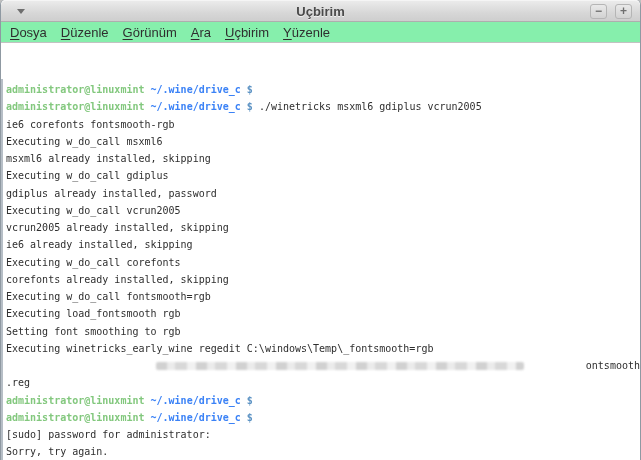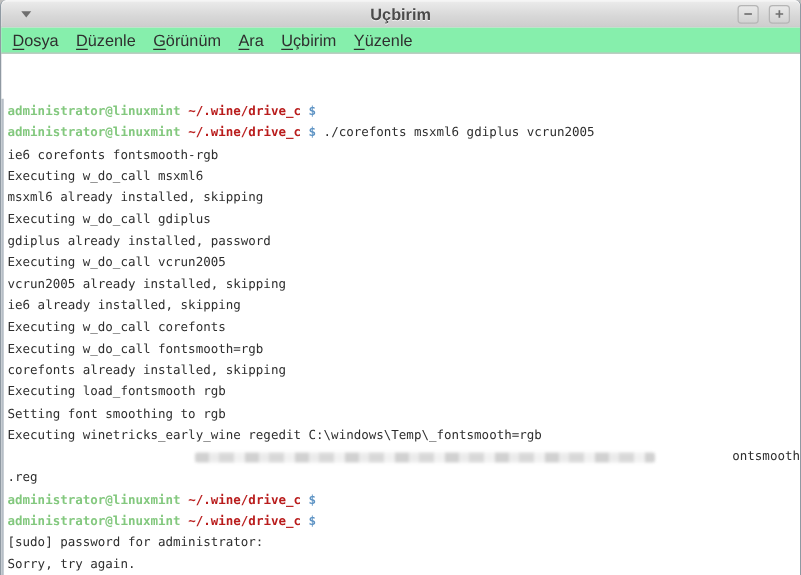--- a/index.html
+++ b/index.html
@@ -56,21 +56,21 @@
     border-left:2px solid #b6bec6;
     padding:2px 0 0 3px;
     font-family:"DejaVu Sans Mono", monospace;
     font-size:10px; line-height:17.25px; color:#2e2e2e;
     overflow:hidden;
     margin-top:36px;
   }
   .term-line { display:flex; white-space:pre; height:17.25px; }
   .seg-plain { color:#2e2e2e; }
   .seg-user  { color:#83c87e; font-weight:bold; }
-  .seg-path  { color:#b91c1c; font-weight:bold; }
+  .seg-path  { color:#3b82f6; font-weight:bold; }
   .seg-dollar{ color:#5d93c4; font-weight:bold; }
   .seg-underline {
     color:#2e2e2e;
     border-bottom:2px solid #b0564c;
     padding-bottom:0px;
   }
   .seg-fill { flex:1; }
   .seg-redacted {
     align-self:center;
     display:inline-block; height:8px; width:368px; margin-left:150px;
@@ -99,32 +99,32 @@
       <div class="menu-item"><span class="mnemonic">D</span><span>osya</span></div>
       <div class="menu-item"><span class="mnemonic">D</span><span>üzenle</span></div>
       <div class="menu-item"><span class="mnemonic">G</span><span>örünüm</span></div>
       <div class="menu-item"><span class="mnemonic">A</span><span>ra</span></div>
       <div class="menu-item"><span class="mnemonic">U</span><span>çbirim</span></div>
       <div class="menu-item"><span class="mnemonic">Y</span><span>üzenle</span></div>
     </div>
 
   <div class="terminal" id="terminal">
       <div class="term-line"><span class="seg-user">administrator@linuxmint</span><span class="seg-plain"> </span><span class="seg-path">~/.wine/drive_c</span><span class="seg-dollar"> $</span></div>
-      <div class="term-line"><span class="seg-user">administrator@linuxmint</span><span class="seg-plain"> </span><span class="seg-path">~/.wine/drive_c</span><span class="seg-dollar"> $</span><span class="seg-plain"> ./corefonts msxml6 gdiplus vcrun2005</span></div>
+      <div class="term-line"><span class="seg-user">administrator@linuxmint</span><span class="seg-plain"> </span><span class="seg-path">~/.wine/drive_c</span><span class="seg-dollar"> $</span><span class="seg-plain"> ./winetricks msxml6 gdiplus vcrun2005</span></div>
       <div class="term-line"><span class="seg-plain">ie6 corefonts fontsmooth-rgb</span></div>
       <div class="term-line"><span class="seg-plain">Executing w_do_call msxml6</span></div>
       <div class="term-line"><span class="seg-plain">msxml6 already installed, skipping</span></div>
       <div class="term-line"><span class="seg-plain">Executing w_do_call gdiplus</span></div>
       <div class="term-line"><span class="seg-plain">gdiplus already installed, password</span></div>
       <div class="term-line"><span class="seg-plain">Executing w_do_call vcrun2005</span></div>
       <div class="term-line"><span class="seg-plain">vcrun2005 already installed, skipping</span></div>
       <div class="term-line"><span class="seg-plain">ie6 already installed, skipping</span></div>
       <div class="term-line"><span class="seg-plain">Executing w_do_call corefonts</span></div>
+      <div class="term-line"><span class="seg-plain">corefonts already installed, skipping</span></div>
       <div class="term-line"><span class="seg-plain">Executing w_do_call fontsmooth=rgb</span></div>
-      <div class="term-line"><span class="seg-plain">corefonts already installed, skipping</span></div>
       <div class="term-line"><span class="seg-plain">Executing load_fontsmooth rgb</span></div>
       <div class="term-line"><span class="seg-plain">Setting font smoothing to rgb</span></div>
       <div class="term-line"><span class="seg-plain">Executing winetricks_early_wine regedit C:\windows\Temp\_fontsmooth=rgb</span></div>
       <div class="term-line"><span class="seg-redacted"></span><span class="seg-fill"></span><span class="seg-plain">ontsmooth</span></div>
       <div class="term-line"><span class="seg-plain">.reg</span></div>
       <div class="term-line"><span class="seg-user">administrator@linuxmint</span><span class="seg-plain"> </span><span class="seg-path">~/.wine/drive_c</span><span class="seg-dollar"> $</span></div>
       <div class="term-line"><span class="seg-user">administrator@linuxmint</span><span class="seg-plain"> </span><span class="seg-path">~/.wine/drive_c</span><span class="seg-dollar"> $</span><span class="seg-plain"> </span></div>
       <div class="term-line"><span class="seg-plain">[sudo] password for administrator:</span></div>
       <div class="term-line"><span class="seg-plain">Sorry, try again.</span></div>
       <div class="term-line"><span class="seg-plain">[sudo] password for administrator:</span></div>

